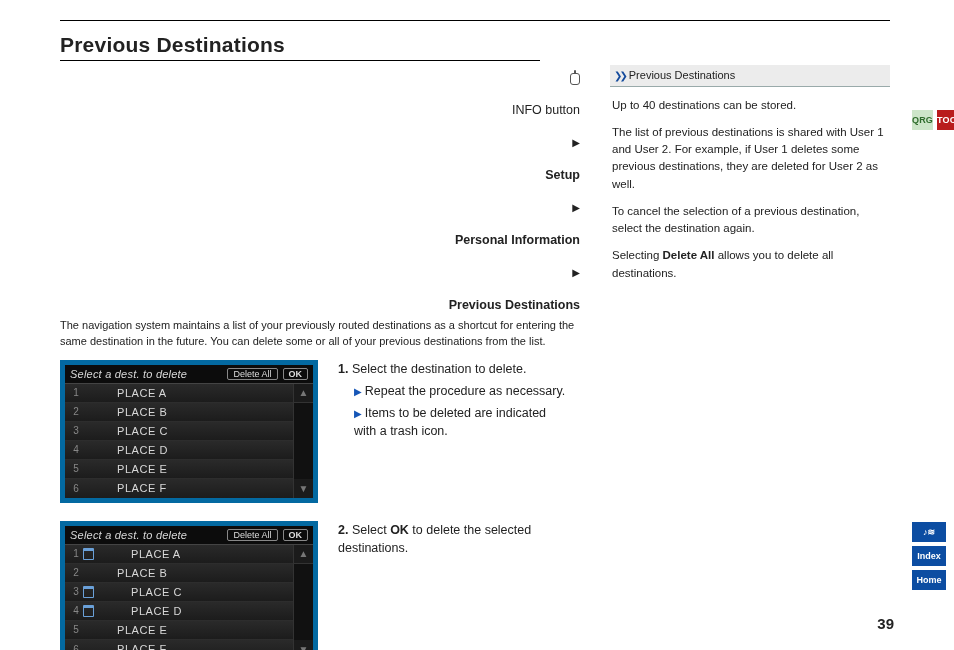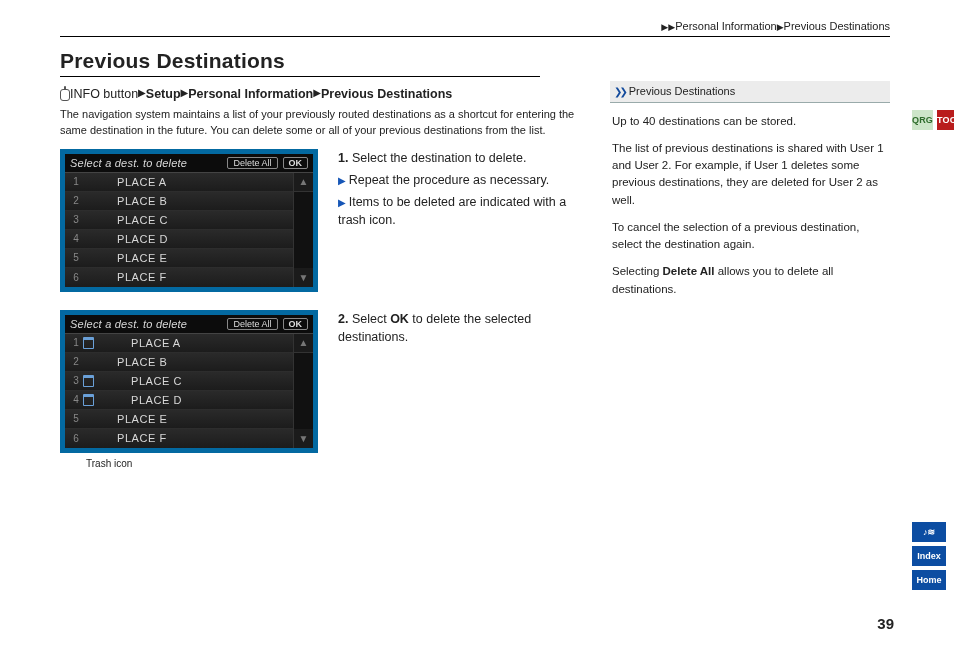--- a/index.html
+++ b/index.html
@@ -83,44 +83,45 @@
   .columns {
     display:flex;
     gap:30px;
   }
   .col-main { width:520px; }
   .col-side { width:280px; font-size:11.5px; line-height:1.5; }
   .crumb-line {
     font-size:12.5px;
     margin:6px 0 6px 0;
     display:flex;
-    align-items:flex-start;
+    align-items:flex-end;
     flex-wrap:wrap;
-    gap:0;
+    gap:20px;
+    flex-direction:column;
   }
   .crumb-line .b { font-weight:700; }
   .crumb-line .tri { font-size:10px; }
   .intro { line-height:1.45; font-size:11px; margin-bottom:10px; }
   .joystick {
     display:inline-block;
     width:10px; height:12px;
     border:1px solid #555; border-radius:3px;
     position:relative; top:2px;
   }
   .joystick::before{
     content:""; position:absolute; left:3px; top:-4px; width:2px; height:4px; background:#555; border-radius:1px;
   }
 
   
   .step-row { display:flex; gap:20px; margin-bottom:18px; align-items:flex-start; }
   .step-row .shot { width:258px; }
   .step-row .txt  { width:230px; font-size:12.5px; line-height:1.45; }
   .txt .num { font-weight:700; }
   .txt .btri { color:#1656b7; font-size:10px; margin-right:3px;}
-  .sub { margin-top:4px; }
+  .sub { margin-left:16px; margin-top:4px; }
   .callout { font-size:10px; margin:5px 0 0 26px; }
 
   
   .device {
     width:258px;
     background:#0c0c0c;
     color:#d8d8d8;
     font-family: Arial, sans-serif;
     font-size:11px;
     border:5px solid #0369a1;
@@ -191,23 +192,20 @@
   <div class="vertical-label">System Setup</div>
 </div>
 
 <div class="side-rail-bottom">
   <div class="tab tab-blue2">♪≋</div>
   <div class="tab tab-blue2">Index</div>
   <div class="tab tab-blue2">Home</div>
 </div>
 
 <div class="page">
-  <div class="bc-row">
-    <span class="tri">▶▶</span><span>Personal Information</span><span class="tri">▶</span><span>Previous Destinations</span>
-  </div>
   <div class="rule"></div>
 
   <h1 class="title">Previous Destinations</h1>
 
   <div class="columns">
     <div class="col-main">
       <div class="crumb-line">
         <span class="joystick"></span>
         <span>INFO button</span>
         <span class="tri">▶</span>

